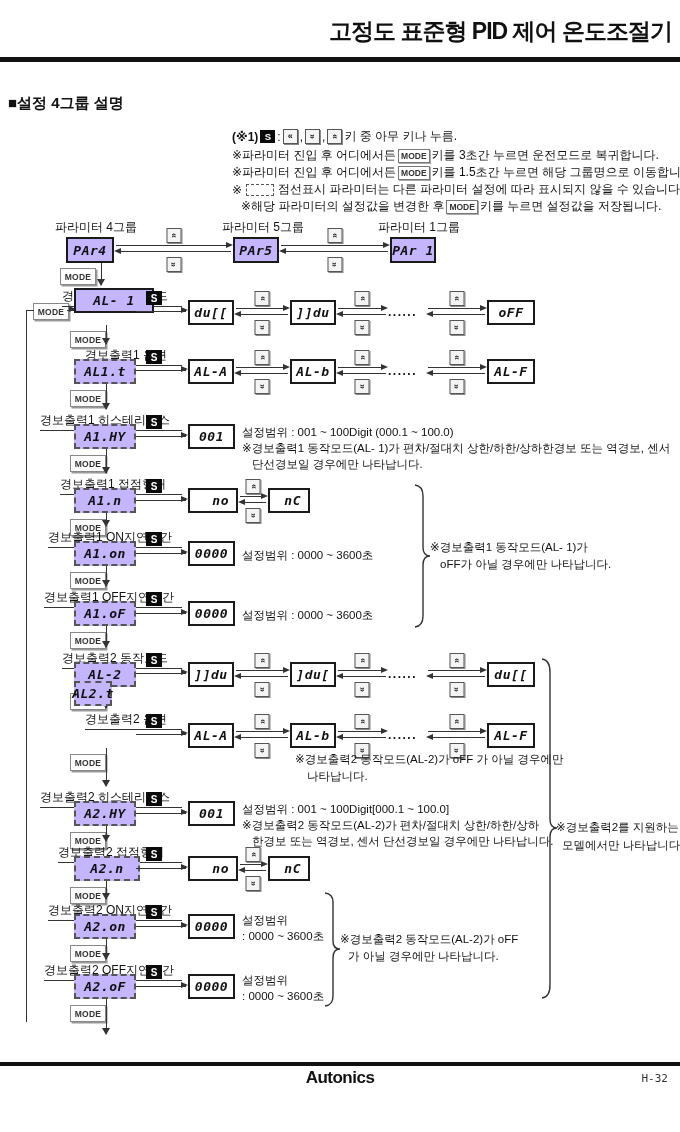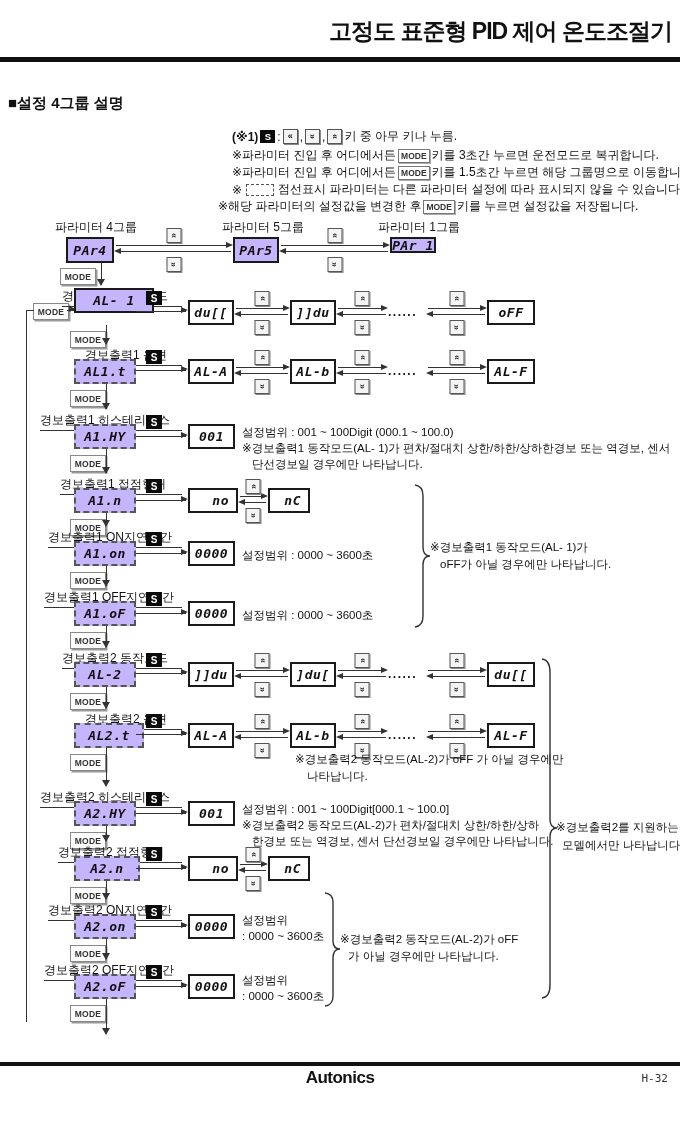--- a/index.html
+++ b/index.html
@@ -88,21 +88,21 @@
   <div class="nline" style="left:232px;top:164px">
     <span>※파라미터 진입 후 어디에서든 </span>
     <span class="imode">MODE</span>
     <span>키를 1.5초간 누르면 해당 그룹명으로 이동합니다.</span>
   </div>
   <div class="nline" style="left:232px;top:181px">
     <span>※</span>
     <span class="idash"></span>
     <span> 점선표시 파라미터는 다른 파라미터 설정에 따라 표시되지 않을 수 있습니다.</span>
   </div>
-  <div class="nline" style="left:218px;top:198px">
+  <div class="nline" style="left:241px;top:198px">
     <span>※해당 파라미터의 설정값을 변경한 후 </span>
     <span class="imode">MODE</span>
     <span> 키를 누르면 설정값을 저장됩니다.</span>
   </div>
 
   <div class="glbl" style="left:55px;top:219px">파라미터 4그룹</div>
   <div class="disp shade seg" style="left:66px;top:237px;width:48px;height:26px">PAr4</div>
   <div class="hlink" style="left:116px;top:245px;width:115px">
     <div class="la"></div>
       <div class="lb"></div>
@@ -119,21 +119,21 @@
     <div class="la"></div>
       <div class="lb"></div>
     <div class="key kup">
         <span class="g">«</span>
       </div>
     <div class="key kdn">
         <span class="g">«</span>
       </div>
   </div>
   <div class="glbl" style="left:378px;top:219px">파라미터 1그룹</div>
-  <div class="disp shade seg" style="left:390px;top:237px;width:46px;height:16px">PAr 1</div>
+  <div class="disp shade seg" style="left:390px;top:237px;width:46px;height:26px">PAr 1</div>
   <div class="mode" style="left:60px;top:268px">MODE</div>
   <div class="vlink" style="left:101px;top:263px;height:22px">
       <i class="ah"></i>
     </div>
 
   <div class="mode" style="left:33px;top:303px">MODE</div>
   <div class="harrow" style="left:67px;top:310px;width:7px"></div>
   <div class="hline" style="left:26px;top:310px;width:8px"></div>
   <div class="vplain" style="left:26px;top:310px;height:712px"></div>
 
@@ -322,21 +322,21 @@
         <span class="g">«</span>
       </div>
     </div>
   <div class="disp seg" style="left:487px;top:662px;width:48px">du[[</div>
   <div class="mode" style="left:70px;top:693px">MODE</div>
   <div class="vlink" style="left:106px;top:687px;height:21px">
       <i class="ah"></i>
     </div>
 
   <div class="lbl" style="left:85px;top:711px;width:97px">경보출력2 옵션</div>
-  <div class="disp shade dash seg" style="left:74px;top:723px;width:70px">AL2.t</div>
+  <div class="disp shade dash seg" style="left:74px;top:681px;width:38px">AL2.t</div>
   <div class="skey" style="left:146px;top:714px">S</div>
   <div class="harrow" style="left:136px;top:734px;width:50px"></div>
   <div class="disp seg" style="left:188px;top:723px;width:46px">AL-A</div>
   <div class="hlink" style="left:236px;top:731px;width:52px">
       <div class="la"></div>
       <div class="lb"></div>
     <div class="key kup">
         <span class="g">«</span>
       </div>
     <div class="key kdn">

